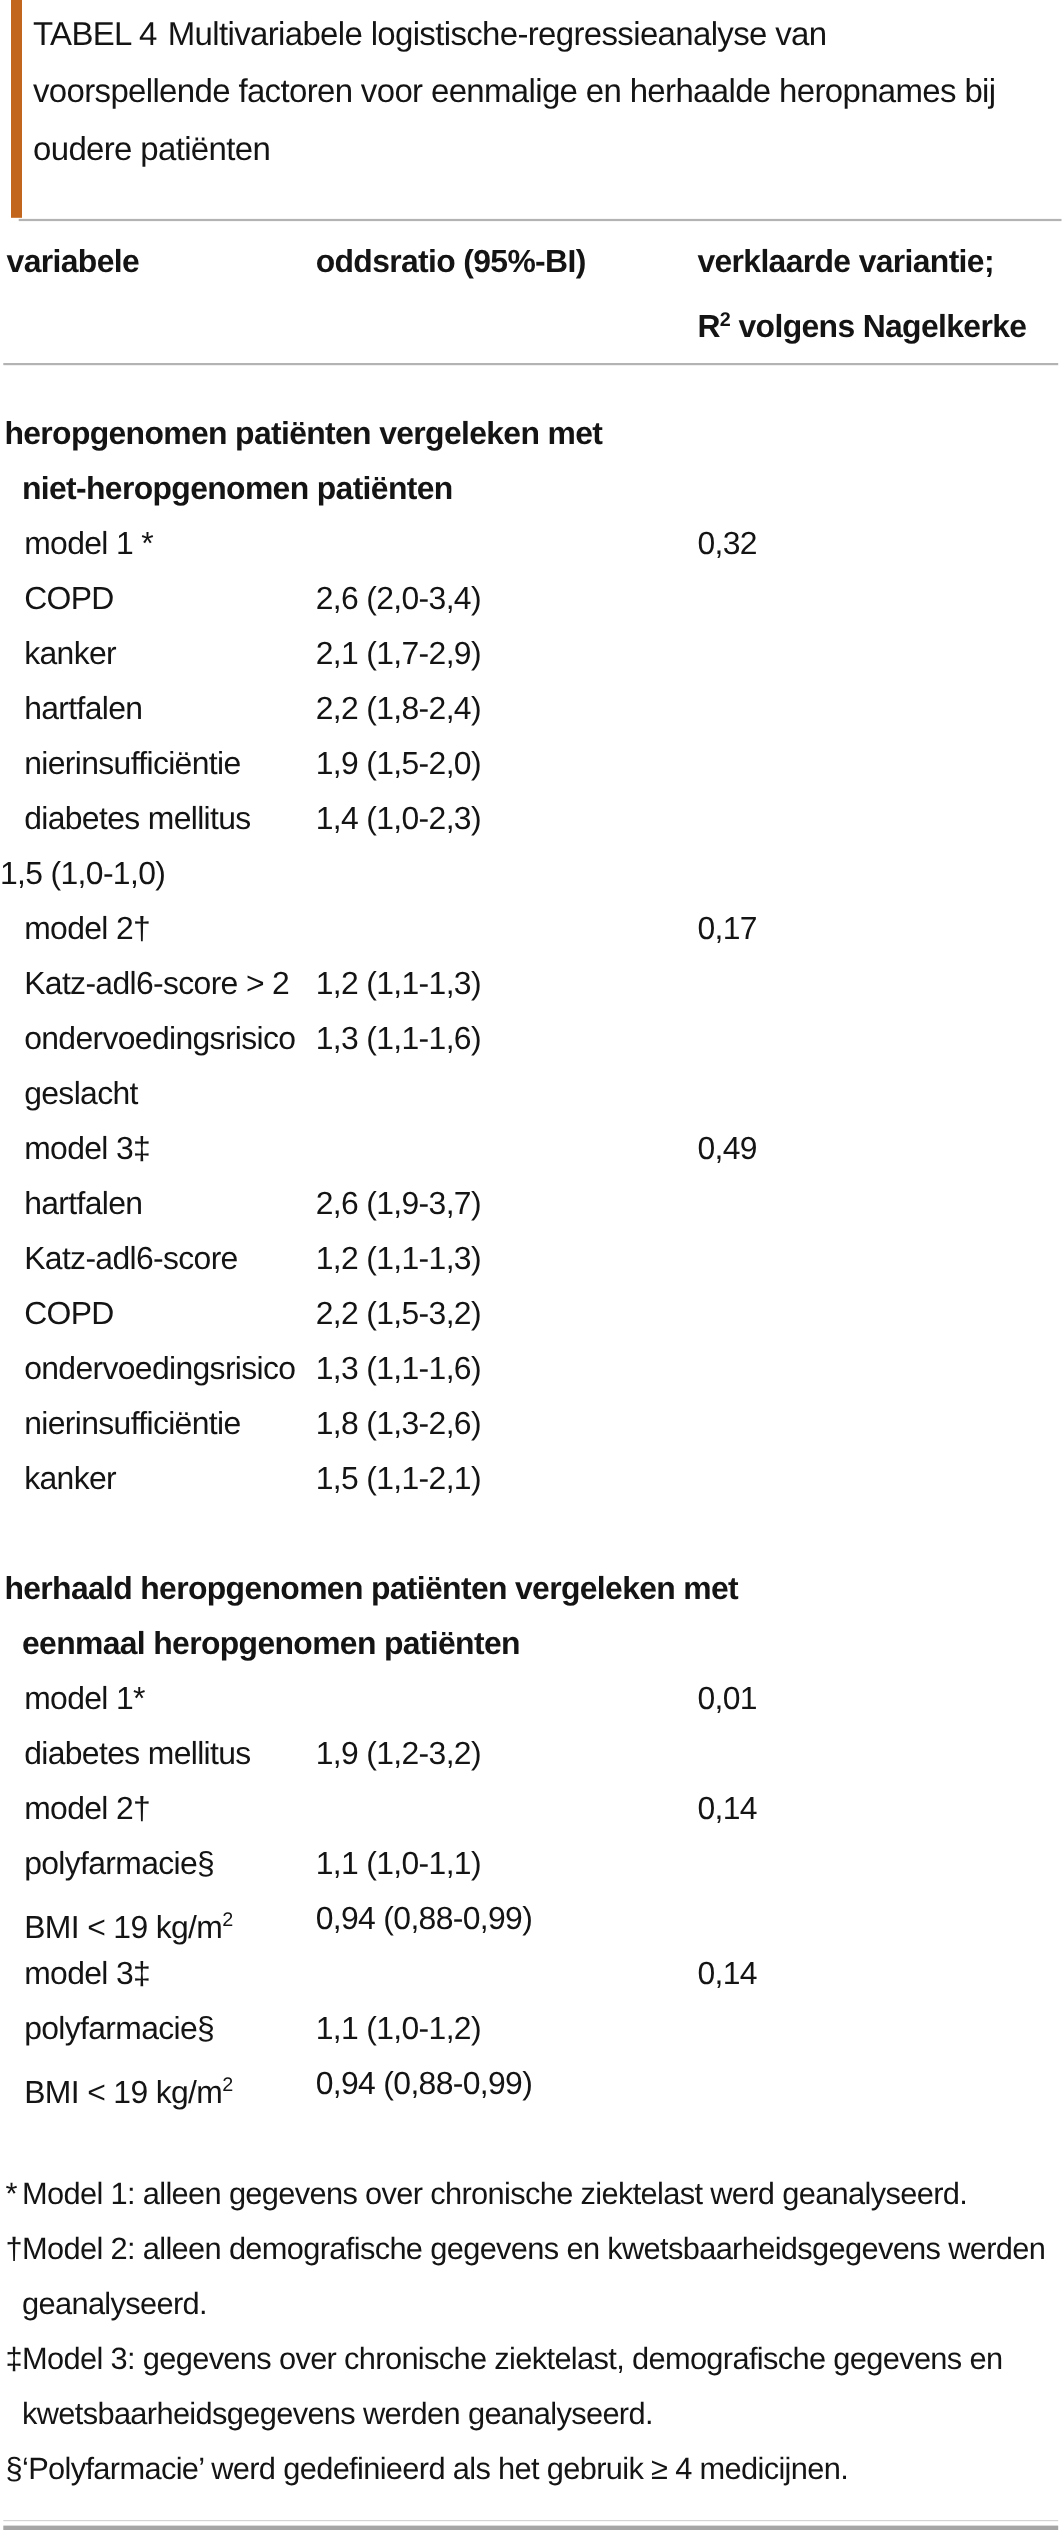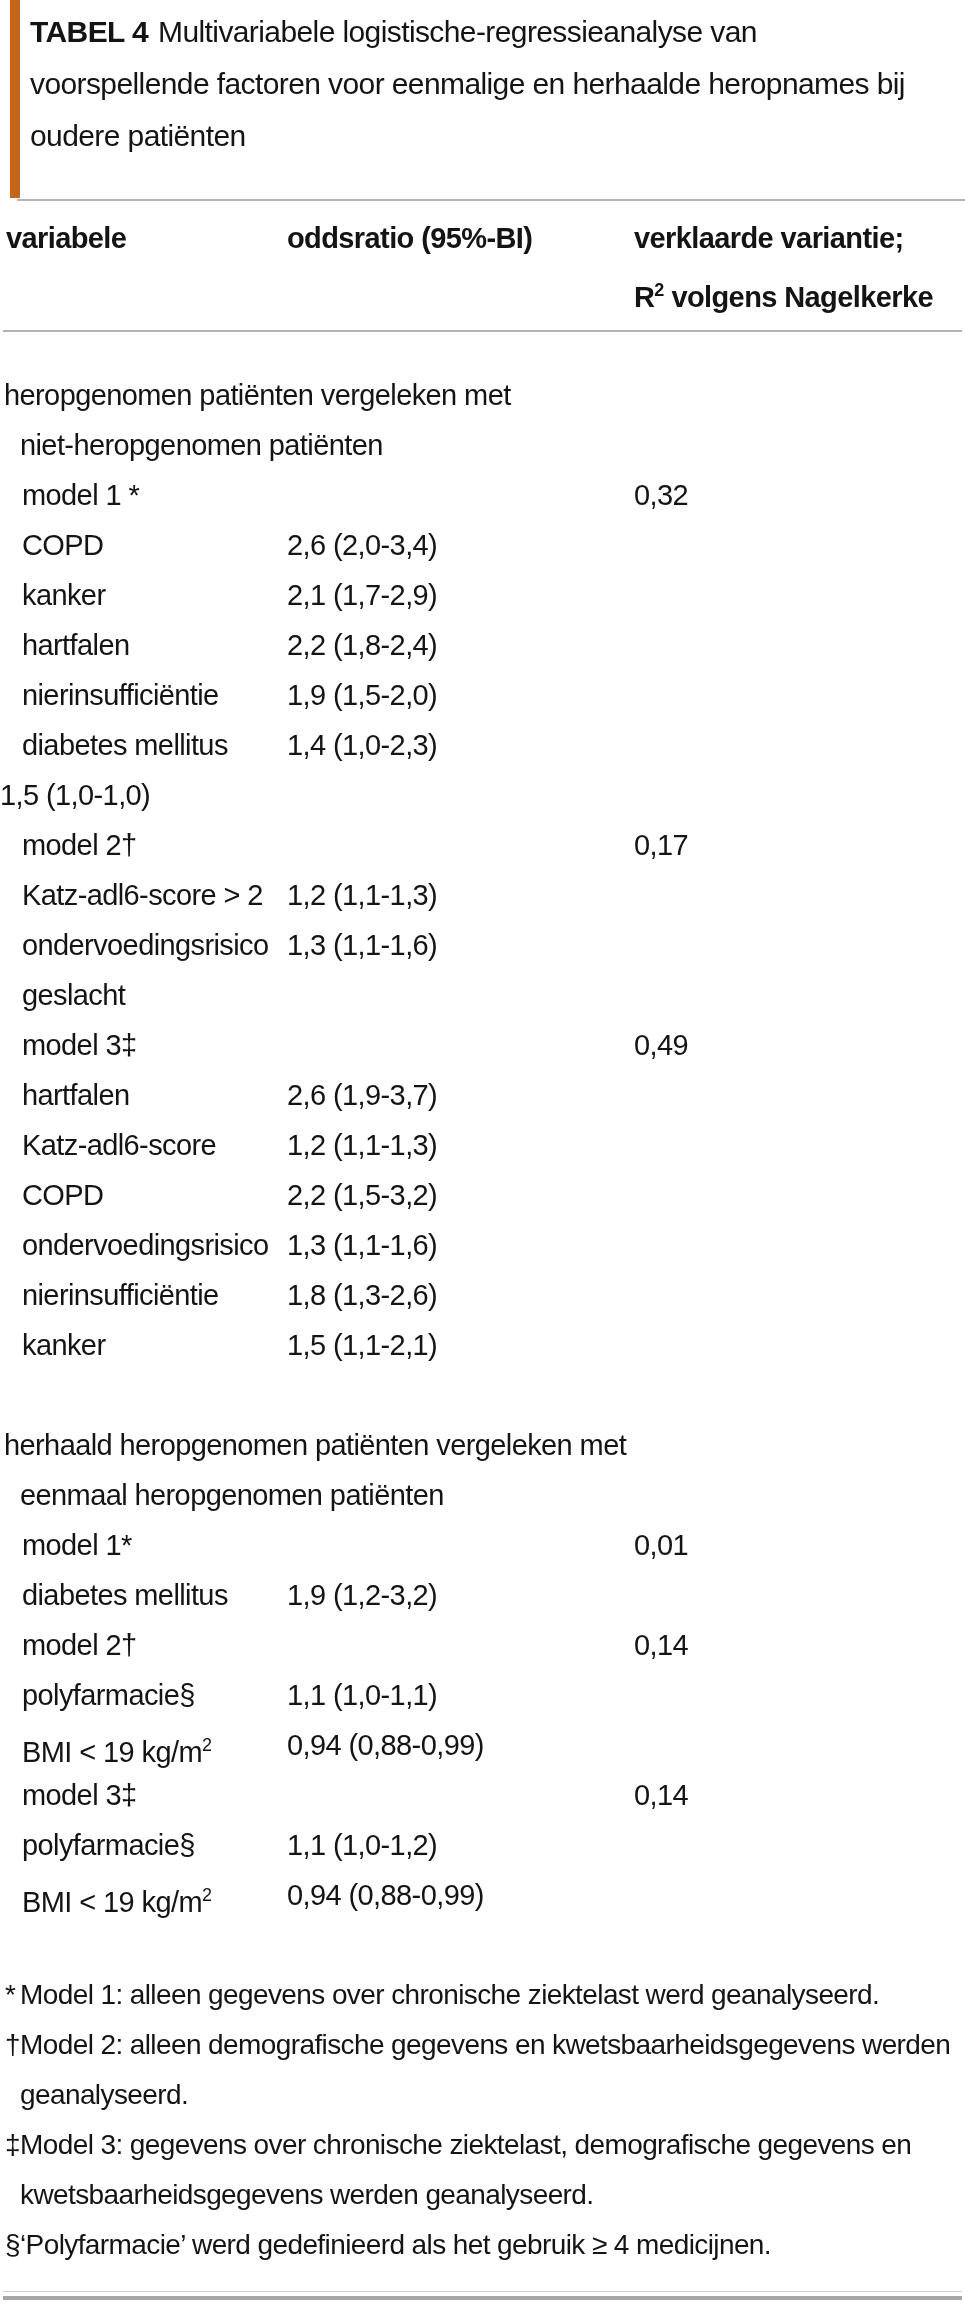--- a/index.html
+++ b/index.html
@@ -4,34 +4,34 @@
 <style>
   html, body { margin: 0; padding: 0; background: #ffffff; }
   body {
     width: 965px; height: 2314px; position: relative;
     font-family: "Liberation Sans", "DejaVu Sans", sans-serif;
     color: #141414; font-size: 29px; letter-spacing: -0.6px;
     overflow: hidden;
   }
   .accent-bar { position: absolute; left: 10px; top: 0; width: 10px; height: 198px; background: #c2651d; }
   .title { position: absolute; left: 30px; top: 6px; font-size: 30px; line-height: 52px; }
-  .t-tag { font-weight: bold; margin-right: 10px; margin-top: 39px; }
+  .t-tag { font-weight: normal; margin-right: 10px; margin-top: 39px; }
   .rule { position: absolute; background: #b3b3b3; height: 2px; }
   .rule-top { top: 199px; left: 17px; width: 948px; }
   .rule-mid { top: 330px; left: 3px; width: 959px; }
   .rule-bottom-thin { position: absolute; top: 2291px; left: 3px; width: 959px; height: 1px; background: #cfcfcf; }
   .rule-bottom-thick { position: absolute; top: 2296px; left: 3px; width: 959px; height: 4px; background: #a5a5a5; }
 
   .cols { display: grid; grid-template-columns: 287px 347px auto; }
   .header { position: absolute; top: 212px; left: 0; width: 100%; font-weight: bold; line-height: 52px; }
   .header .c1 { padding-left: 6px; }
 
   #flow { position: absolute; top: 370px; left: 0; width: 100%; }
   .section { margin-bottom: 50px; }
-  .h-line { height: 50px; line-height: 50px; font-weight: normal; padding-left: 4px; }
+  .h-line { height: 50px; line-height: 50px; font-weight: bold; padding-left: 4px; }
   .h-line.h2 { padding-left: 20px; }
   .row { height: 50px; line-height: 50px; }
   .row .c1 { padding-left: 22px; }
   .row .c1.ind { }
 
   #footnotes { font-size: 28px; }
   .fn-line { height: 50px; line-height: 50px; padding-left: 20px; position: relative; }
   .fn-marker { position: absolute; left: 5px; }
 
   sup { font-size: 0.62em; vertical-align: super; letter-spacing: -0.4px; }

